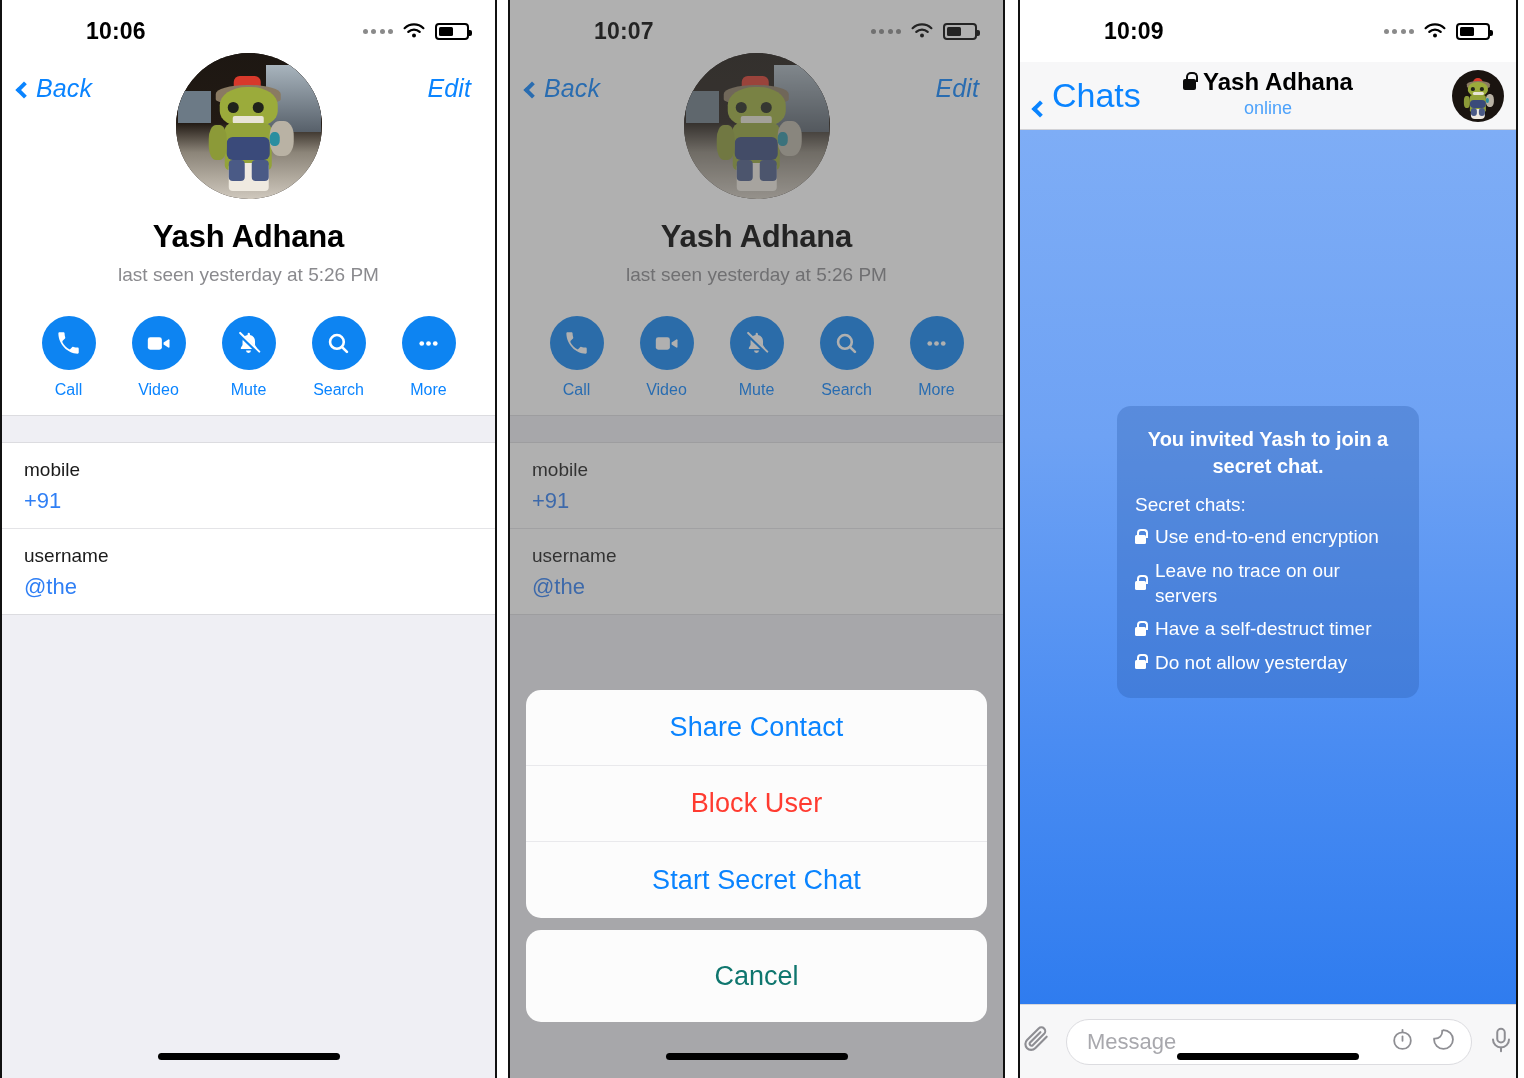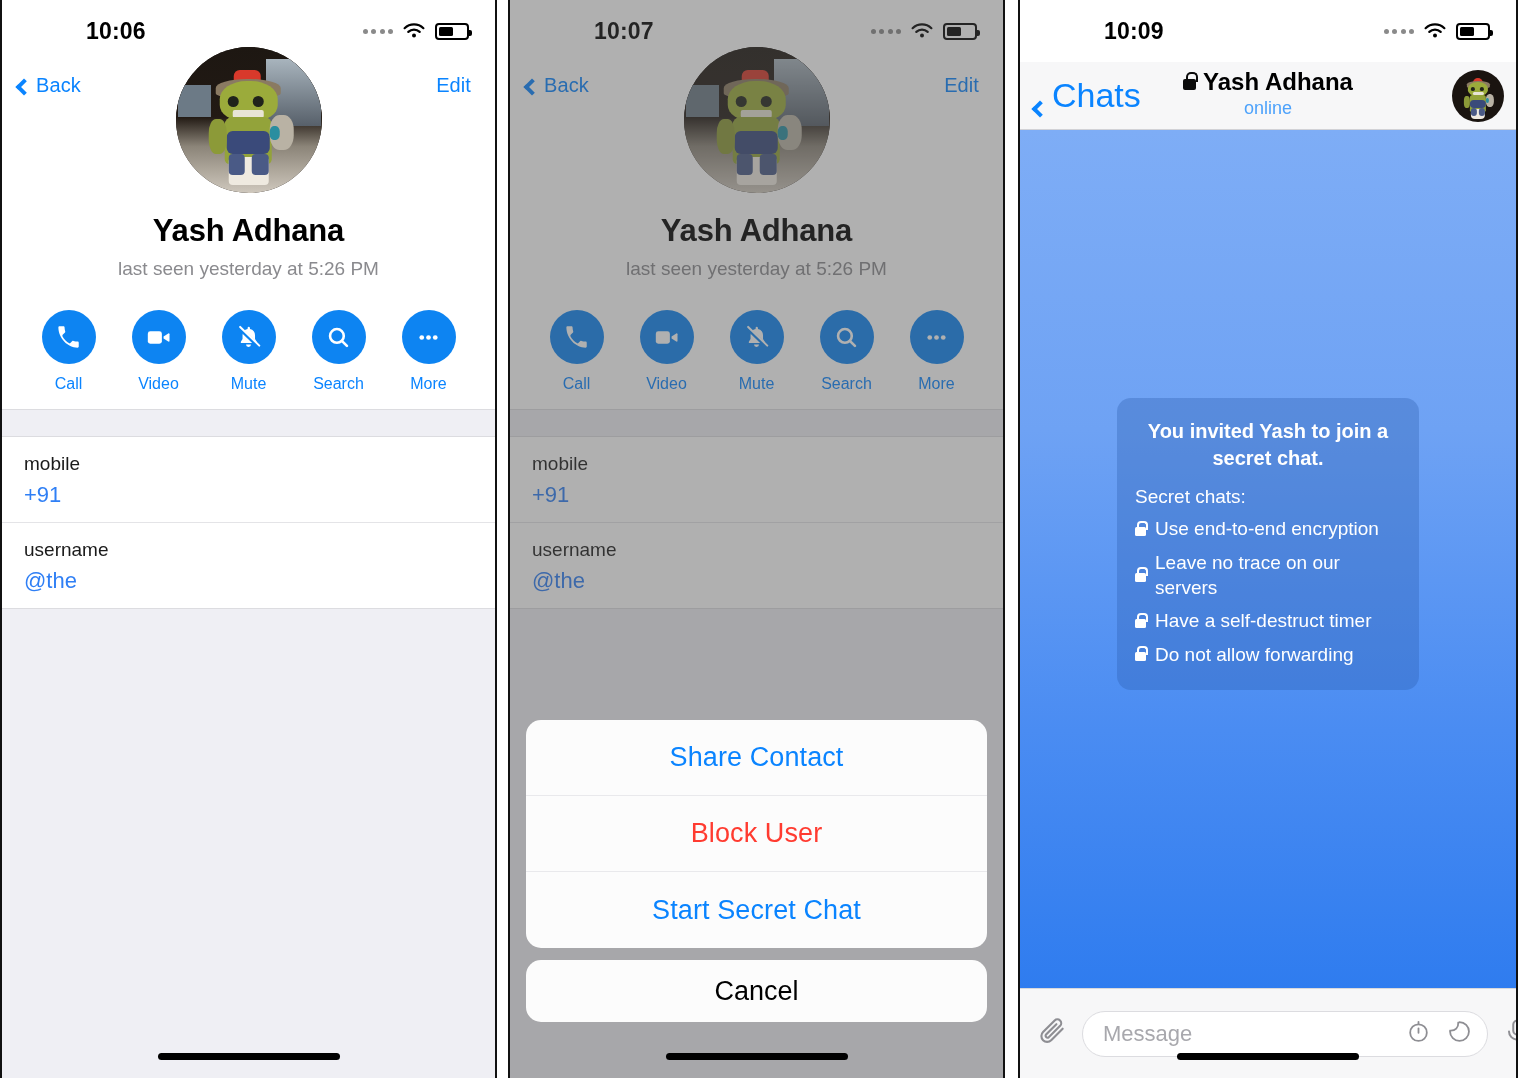--- a/index.html
+++ b/index.html
@@ -62,22 +62,22 @@
   }
   .battery .lvl { height: 100%; width: 55%; background: #000; border-radius: 1.5px; }
 
   
   .navrow {
     display: flex; align-items: flex-start; justify-content: space-between;
     padding: 12px 24px 0 16px;
     position: relative; z-index: 3;
   }
   .backlink, .editlink {
-    color: #0a84ff; font-size: 20px; letter-spacing: 0.1px;
-    display: flex; align-items: center; gap: 4px; cursor: pointer;
+    color: #0a84ff; font-size: 25px; letter-spacing: 0.1px;
+    display: flex; align-items: center; gap: 4px; cursor: pointer; font-style: italic;
   }
   .chev {
     display: inline-block; width: 12px; height: 12px;
     border-left: 4px solid #0a84ff; border-bottom: 4px solid #0a84ff;
     transform: rotate(45deg); margin-right: 2px; margin-top: 2px;
   }
 
   .profile-block {
     margin-top: -62px;
     padding-top: 12px;
@@ -174,22 +174,22 @@
   }
   .sheet-item {
     height: 76px; display: flex; align-items: center; justify-content: center;
     font-size: 27px; color: #0a84ff; border-bottom: 1px solid #e9e9ec;
     cursor: pointer; letter-spacing: 0.1px;
   }
   .sheet-item:last-child { border-bottom: none; }
   .sheet-item.destructive { color: #ff3b30; }
   .sheet-cancel {
     margin-top: 12px; background: #fcfcfc; border-radius: 15px;
-    height: 62px; display: flex; align-items: center; justify-content: center;
-    font-size: 27px; color: #000000; cursor: pointer;
+    height: 92px; display: flex; align-items: center; justify-content: center;
+    font-size: 27px; color: #0f766e; cursor: pointer;
   }
 
   
   .chat-nav {
     height: 68px; background: #f7f7f8; display: flex; align-items: center;
     padding: 0 14px 0 14px; border-bottom: 1px solid #d2d2d6; position: relative;
   }
   .chat-back { color: #0a84ff; font-size: 34px; display: flex; align-items: flex-end; gap: 4px; cursor: pointer; }
   .chat-title-wrap {
     position: absolute; left: 0; right: 0; top: 6px; text-align: center; pointer-events: none;
@@ -237,22 +237,22 @@
   .lock-sm {
     display: inline-block; width: 11px; height: 9px; background: #fff;
     border-radius: 1.5px; position: relative; flex: 0 0 auto; margin-top: 3px;
   }
   .lock-sm::before {
     content: ""; position: absolute; left: 2px; top: -6px;
     width: 7px; height: 7px; border: 2px solid #fff; border-bottom: none;
     border-radius: 4px 4px 0 0;
   }
   .composer {
-    height: 90px; background: #f7f7f8; display: flex; align-items: center;
-    padding: 0 16px; gap: 14px; border-top: 1px solid #d8d8dc;
+    height: 74px; background: #f7f7f8; display: flex; align-items: center;
+    padding: 0 32px; gap: 14px; border-top: 1px solid #d8d8dc; justify-content: center;
   }
   .msg-field {
     flex: 1 1 auto; height: 46px; border: 1px solid #dcdce0; border-radius: 23px;
     background: #fff; display: flex; align-items: center; padding: 0 14px 0 20px;
     gap: 14px;
   }
   .msg-input {
     flex: 1 1 auto; border: none; outline: none; font-size: 22px;
     color: #3c3c43; font-family: "Liberation Sans", sans-serif; background: transparent;
   }
@@ -596,21 +596,21 @@
           <div class="sb-item">
             <span class="lock-sm"></span>
             <span>Leave no trace on our servers</span>
           </div>
           <div class="sb-item">
             <span class="lock-sm"></span>
             <span>Have a self-destruct timer</span>
           </div>
           <div class="sb-item">
             <span class="lock-sm"></span>
-            <span>Do not allow forwarding</span>
+            <span>Do not allow yesterday</span>
           </div>
         </div>
       </div>
 
       <div class="composer">
         <span class="comp-icon">
           <svg width="32" height="32" viewBox="0 0 24 24" fill="none" stroke="#8e8e93" stroke-width="1.6" stroke-linecap="round">
               <path d="M20 9.5l-8.6 8.6a4.3 4.3 0 0 1-6.1-6.1l8.7-8.7a2.9 2.9 0 0 1 4.1 4.1l-8.7 8.7a1.5 1.5 0 0 1-2-2.1l7.9-7.9"></path>
             </svg>
         </span>

